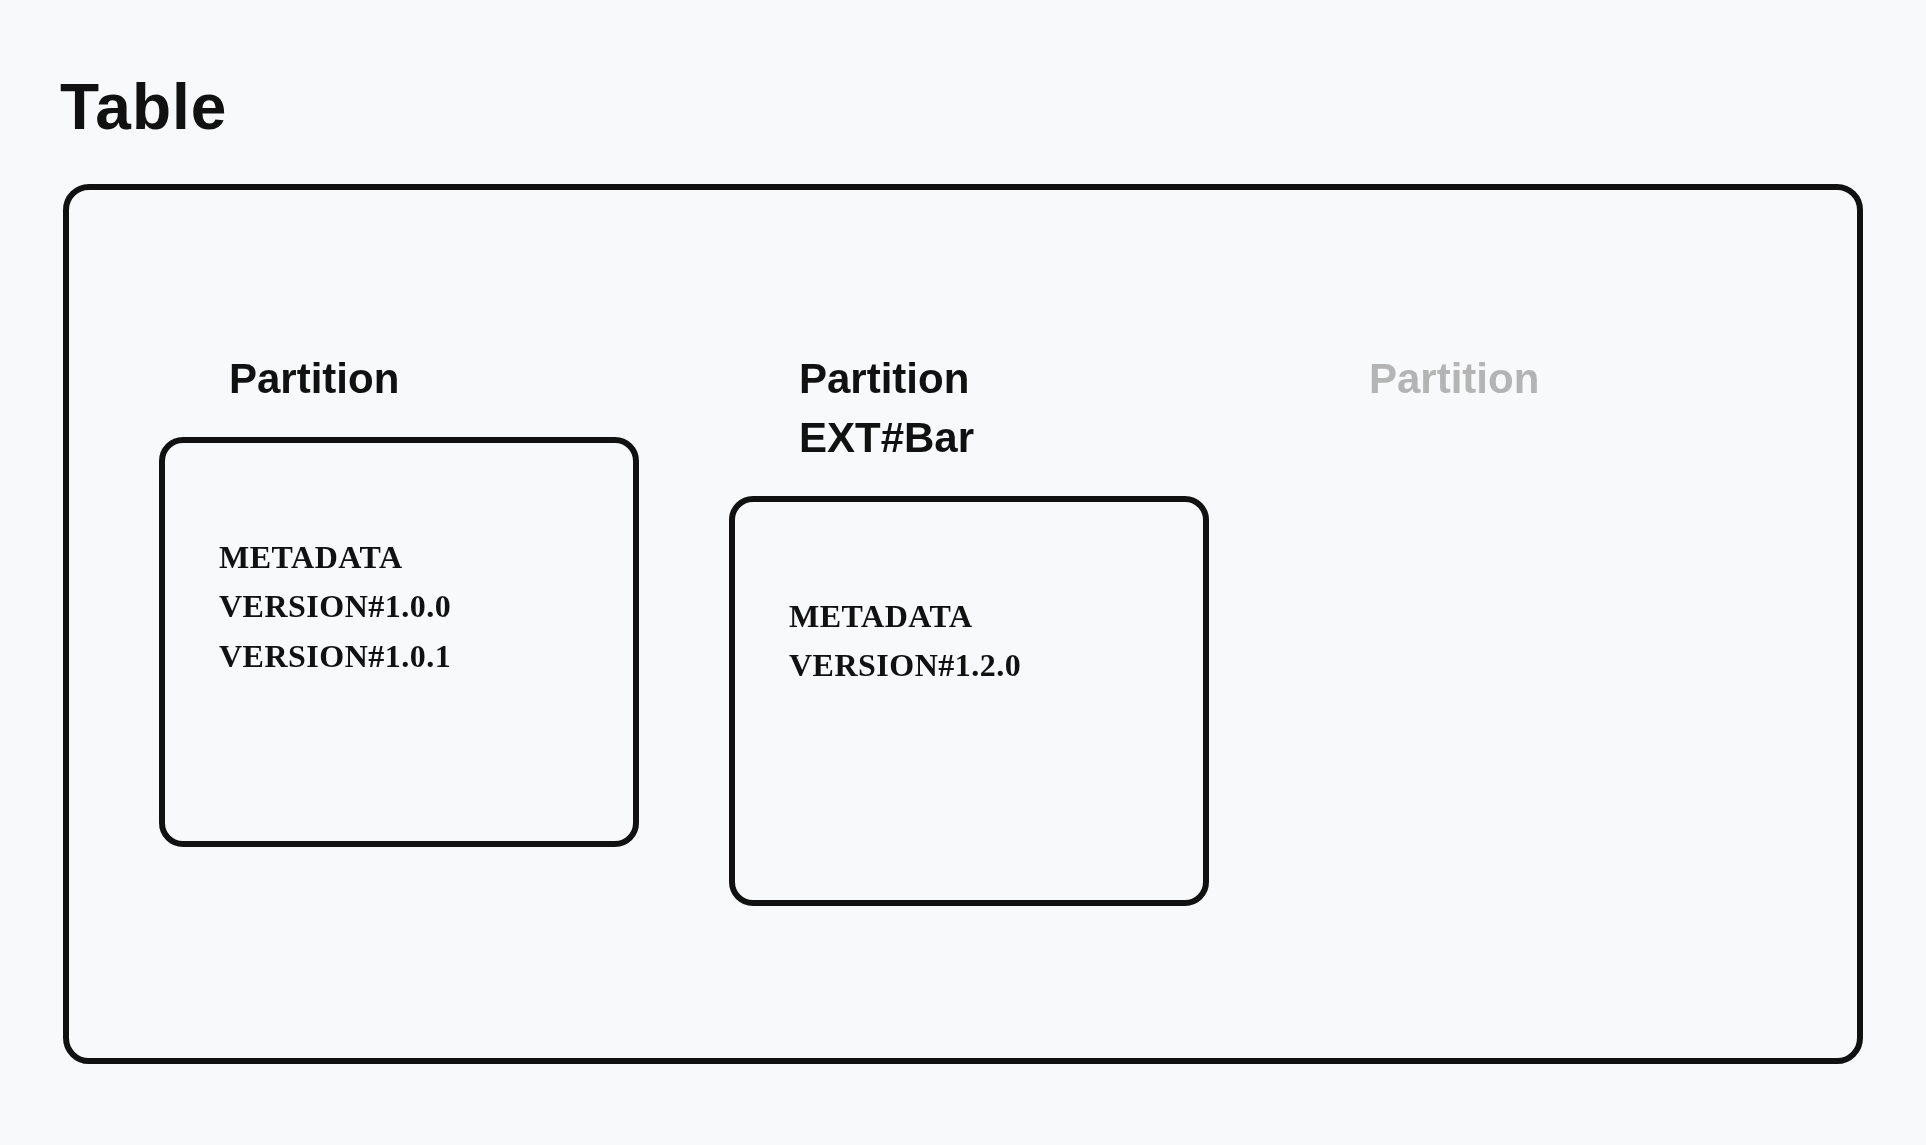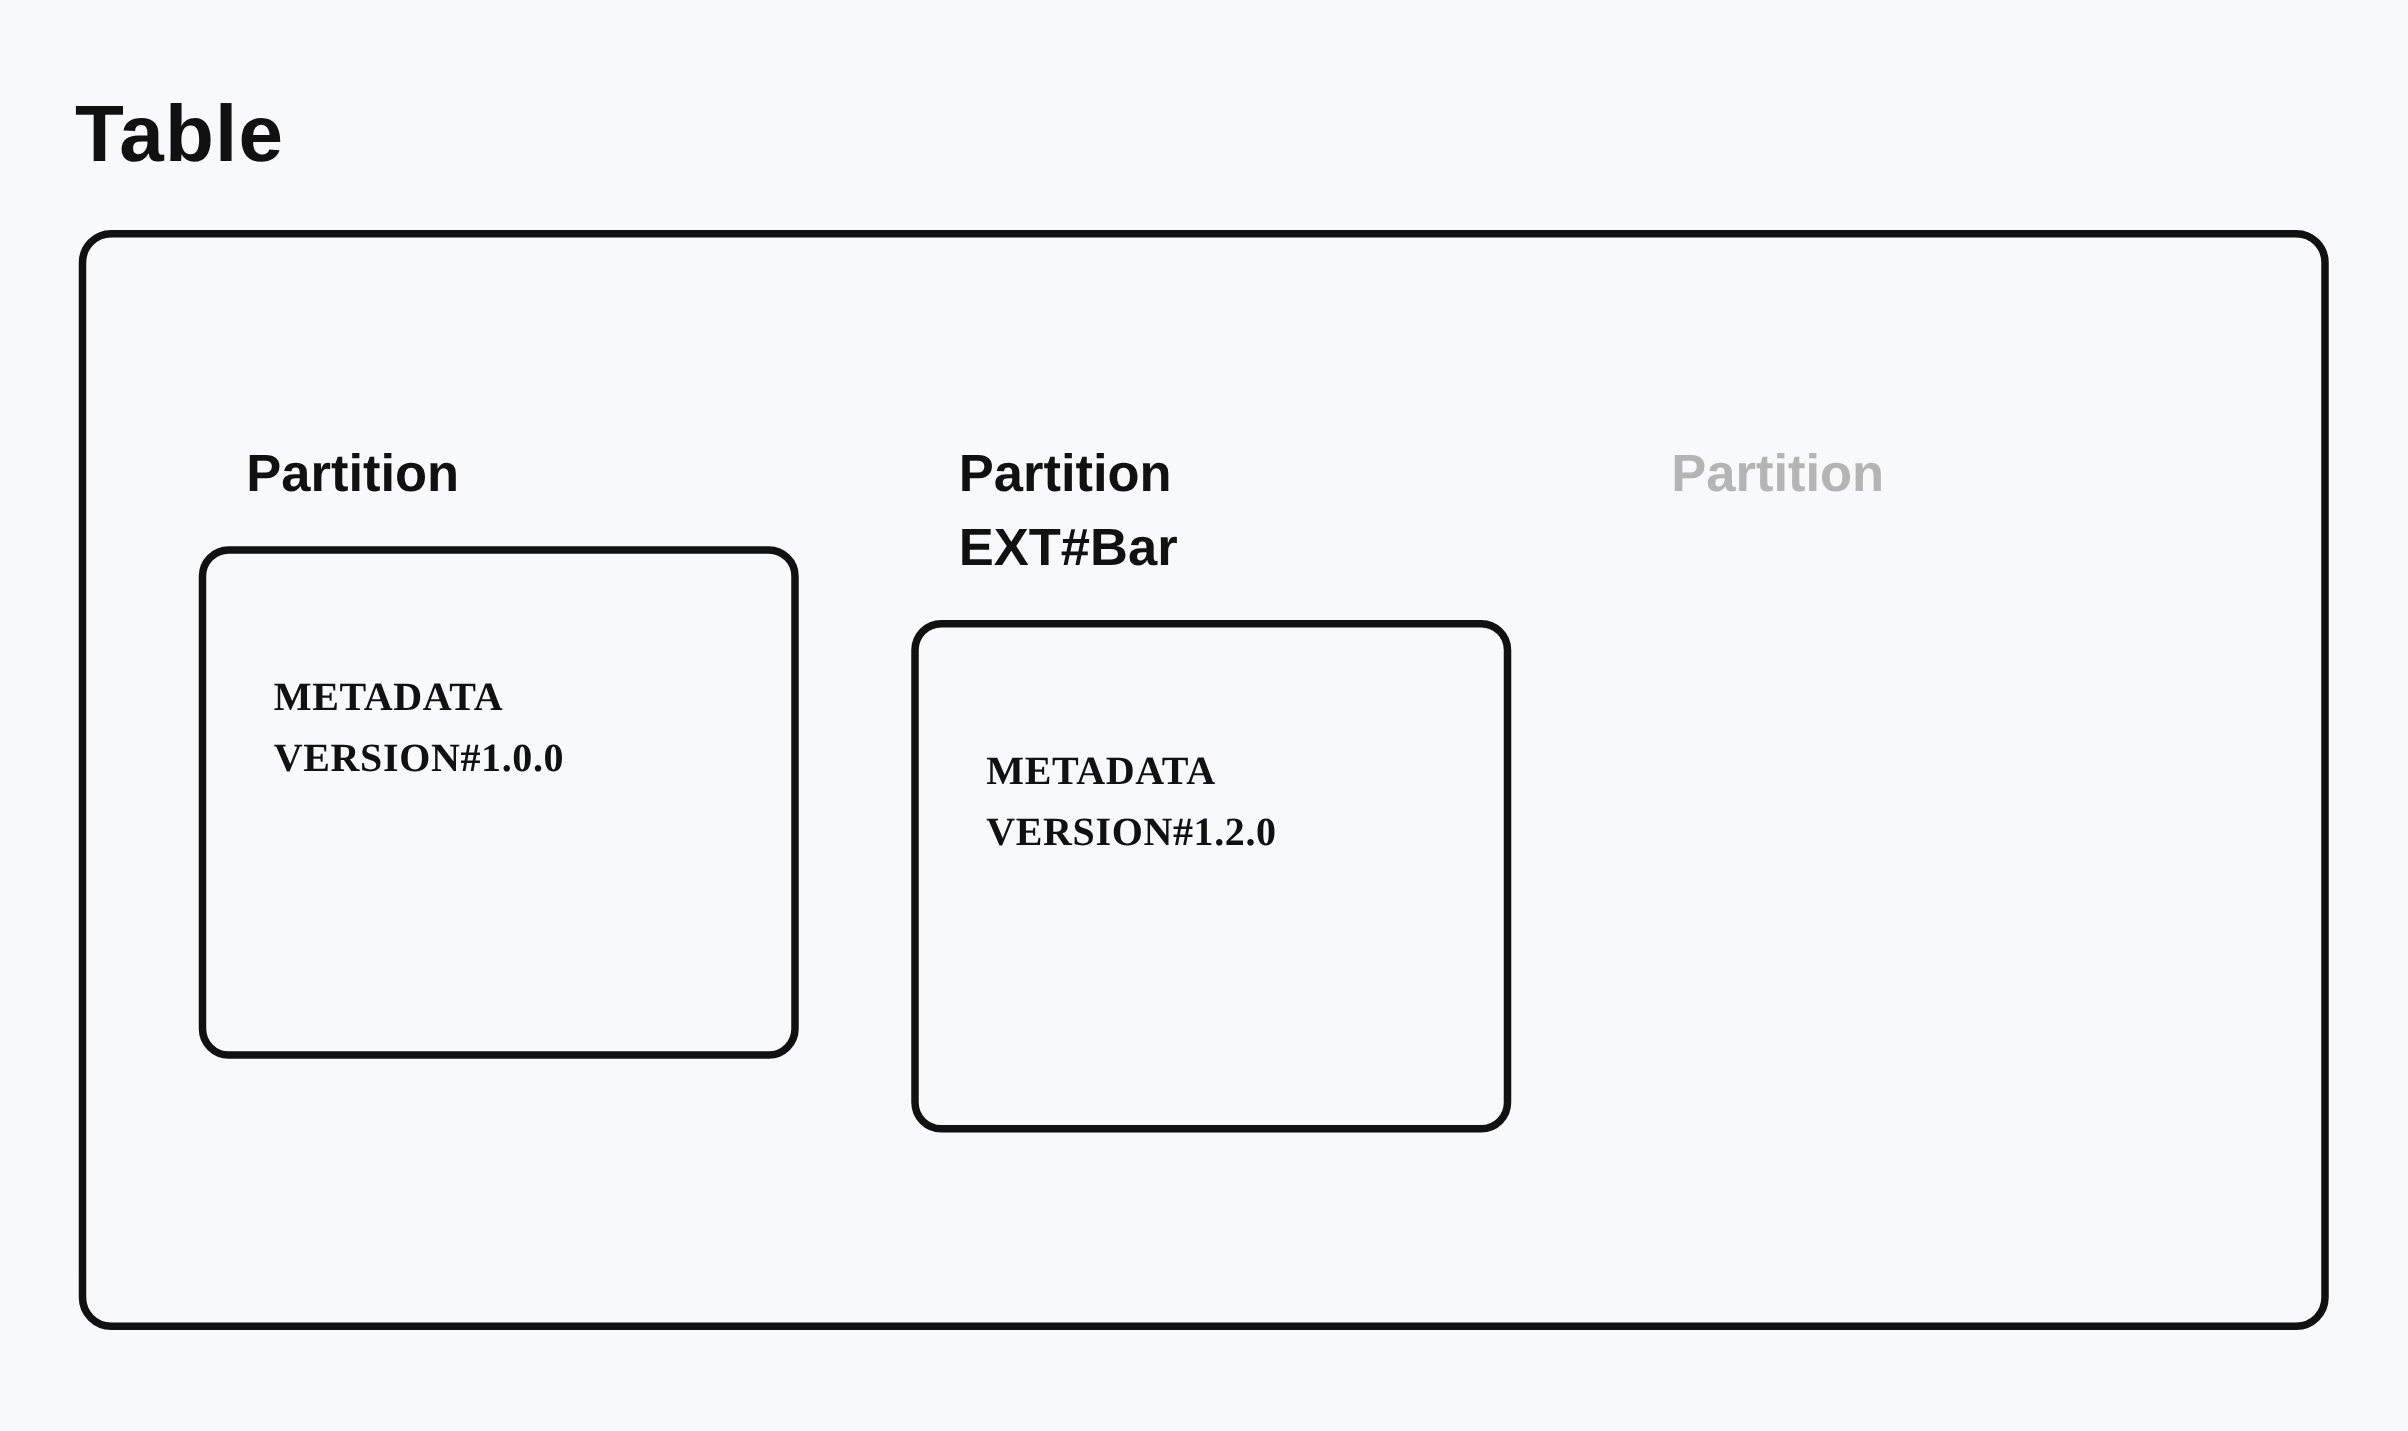--- a/index.html
+++ b/index.html
@@ -43,21 +43,21 @@
     align-items: flex-start;
   }
   .partition {
     width: 480px;
   }
   .plabel {
     font-size: 42px;
     font-weight: 700;
     line-height: 1.4;
     margin-bottom: 28px;
-    margin-left: 38px;
+    margin-left: 70px;
   }
   .plabel.dim { color: #b4b4b4; }
   .pbox {
     width: 480px;
     height: 410px;
     border: 6px solid #111;
     border-radius: 24px;
     background: #f7f9fa;
     padding: 90px 40px 40px 54px;
   }
@@ -93,20 +93,21 @@
   <div class="table-box">
     <div class="partitions-row">
 
       <div class="partition">
         <div class="plabel">
           <div>Partition</div>
         </div>
         <div class="pbox">
           <div class="item">METADATA</div>
           <div class="item">VERSION#1.0.0</div>
+          <div class="item">VERSION#1.0.1</div>
         </div>
       </div>
 
       <div class="partition">
         <div class="plabel">
           <div>Partition</div>
           <div>EXT#Bar</div>
         </div>
         <div class="pbox">
           <div class="item">METADATA</div>

